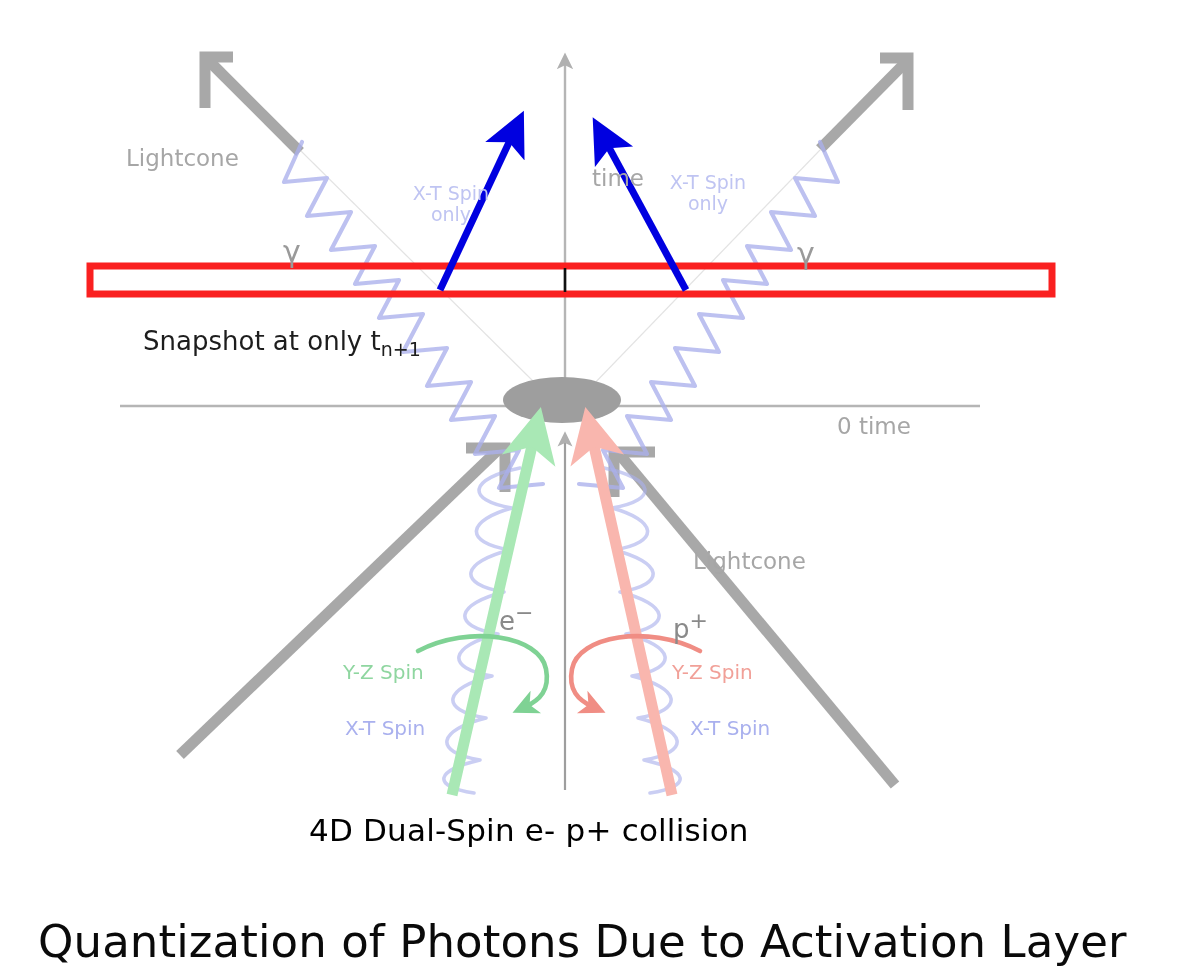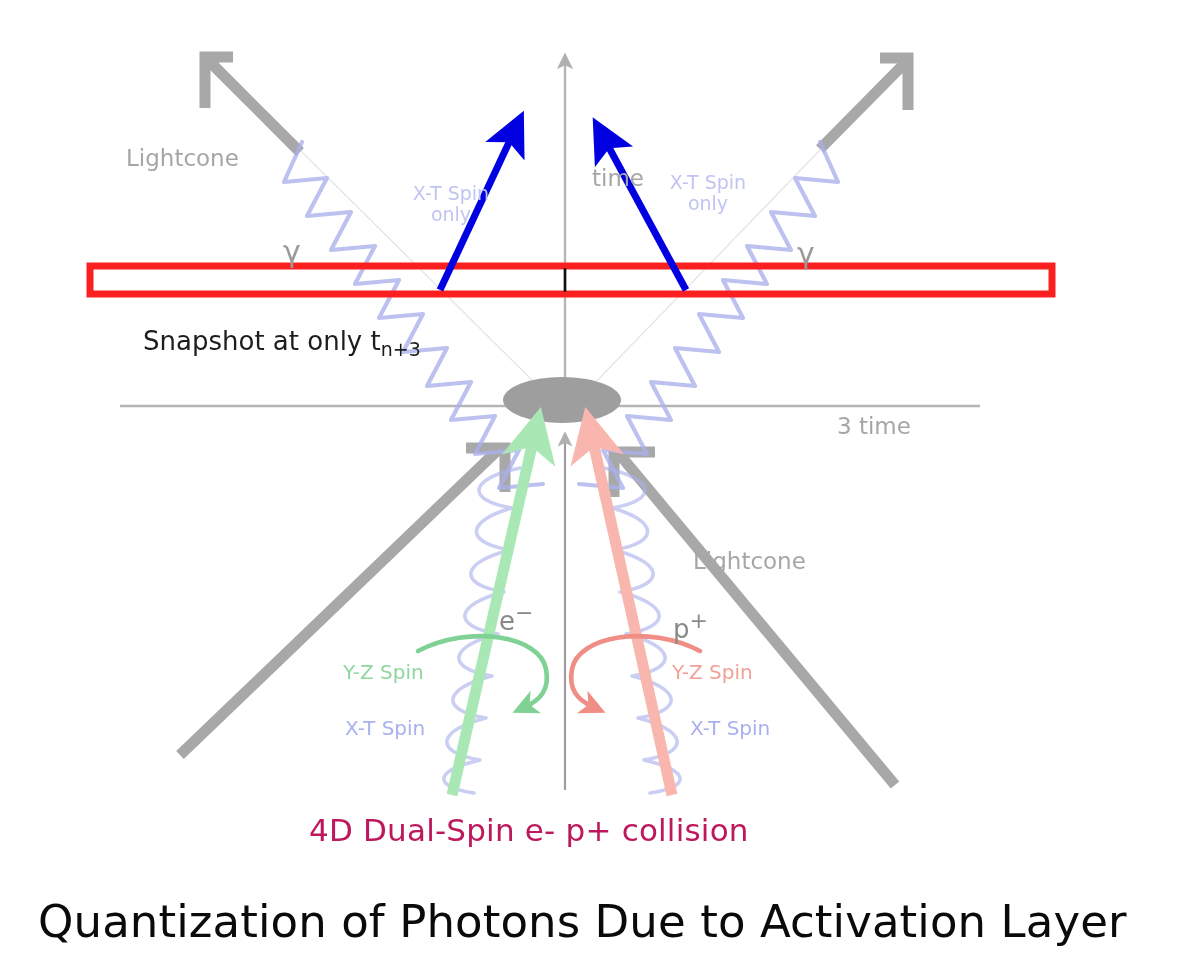--- a/index.html
+++ b/index.html
@@ -62,28 +62,29 @@
   .lbl-yz-red   { color: #f1a098; font-size: 20px; }
   .lbl-snapshot {
     color: #1d1d1d;
     font-size: 26px;
   }
   .lbl-snapshot sub {
     font-size: 19px;
     vertical-align: sub;
   }
   .lbl-subtitle {
-    color: #be185d;
+    color: #000000;
     font-size: 31px;
     letter-spacing: 0.2px;
   }
   .lbl-title {
     color: #0a0a0a;
     font-size: 45px;
     letter-spacing: 0.1px;
+    margin-top: 20px;
   }
 </style>
 </head>
 <body>
 
 <div id="stage">
 
   <svg id="diagram" viewBox="0 0 1200 972">
     <defs>
 
@@ -202,34 +203,34 @@
     <path d="M418,651 C470,624 540,636 546,669 C550,690 540,700 525,707" fill="none" stroke="#7fd294" stroke-width="4.6" stroke-linecap="round" marker-end="url(#greencurl)"></path>
     <path d="M700,651 C648,624 578,636 572,669 C568,690 578,700 593,707" fill="none" stroke="#f08d84" stroke-width="4.6" stroke-linecap="round" marker-end="url(#redcurl)"></path>
   </svg>
 
   <div class="lbl lbl-grey" style="left:126px; top:100px;">Lightcone</div>
 
   <div class="lbl lbl-grey" style="left:693px; top:503px;">Lightcone</div>
 
   <div class="lbl lbl-grey" style="left:592px; top:120px;">time</div>
 
-  <div class="lbl lbl-grey" style="left:837px; top:368px;">3 time</div>
+  <div class="lbl lbl-grey" style="left:837px; top:368px;">0 time</div>
 
   <div class="lbl lbl-xt" style="left:395px; top:183px; width:112px;">X-T Spin
 only</div>
 
   <div class="lbl lbl-xt" style="left:652px; top:172px; width:112px;">X-T Spin
 only</div>
 
   <div class="lbl lbl-gamma" style="left:283px; top:234px;">γ</div>
 
   <div class="lbl lbl-gamma" style="left:797px; top:236px;">γ</div>
 
   <div class="lbl lbl-snapshot" style="left:110px; top:296px;">
-    <span>Snapshot at only t</span><sub>n+3</sub>
+    <span>Snapshot at only t</span><sub>n+1</sub>
   </div>
 
   <div class="lbl lbl-particle" style="left:466px; top:570px;">
     <span>e</span><sup>−</sup>
   </div>
 
   <div class="lbl lbl-particle" style="left:640px; top:578px;">
     <span>p</span><sup>+</sup>
   </div>
 

